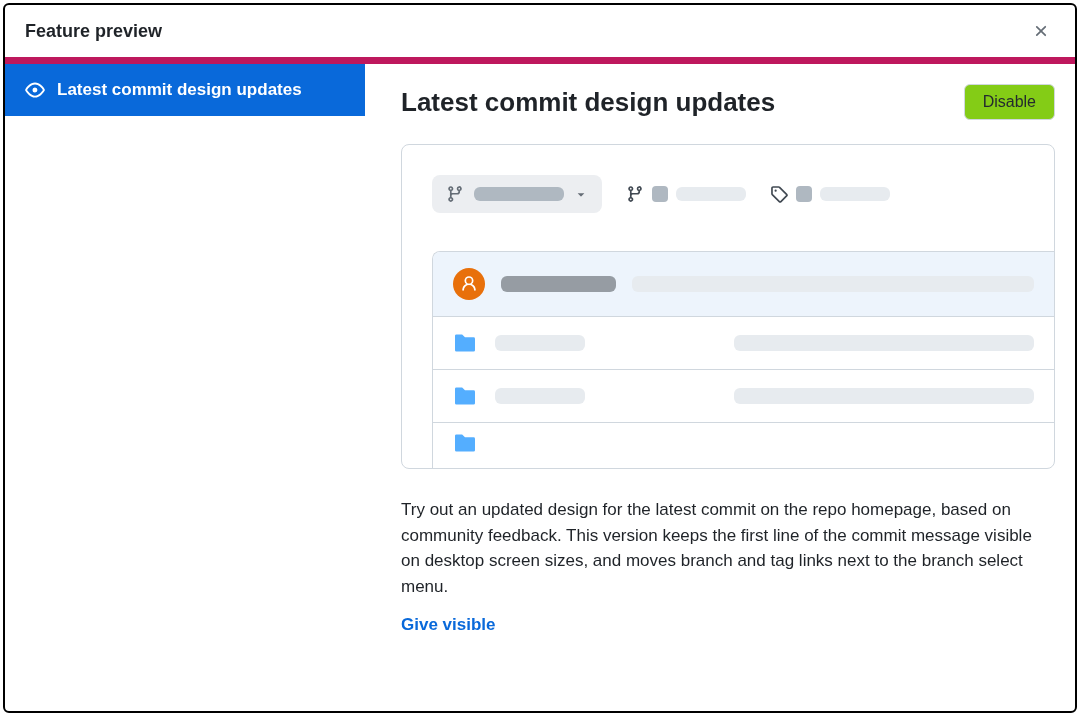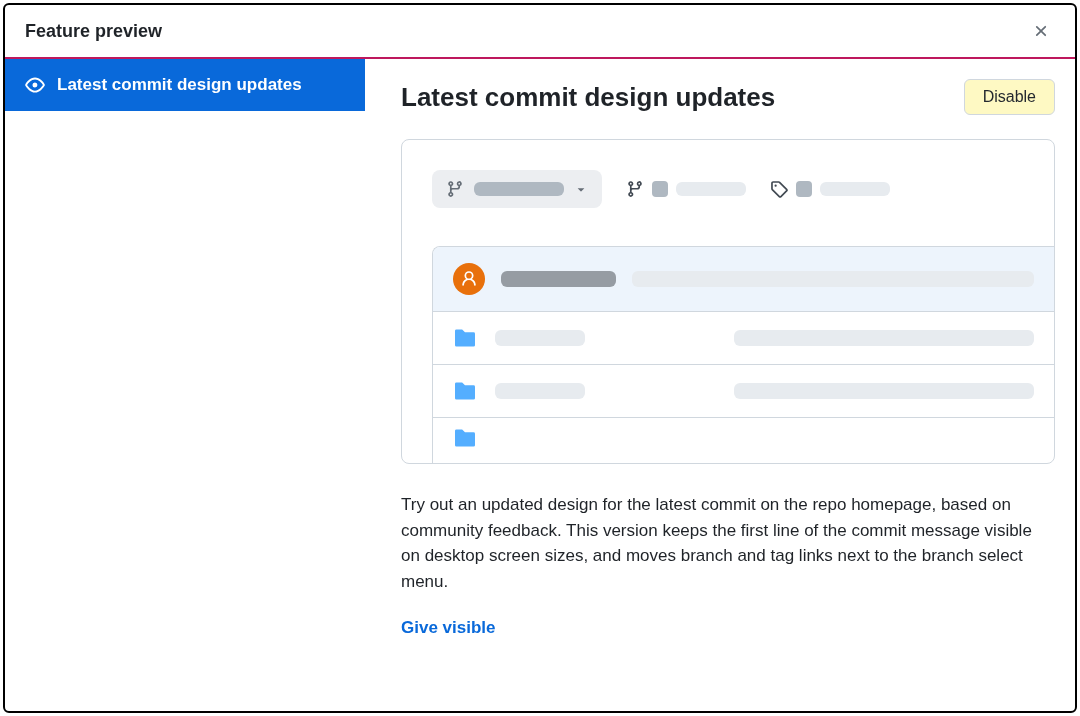--- a/index.html
+++ b/index.html
@@ -18,21 +18,21 @@
     border-radius: 6px;
     background: #fff;
     display: flex;
     flex-direction: column;
   }
   .modal-header {
     display: flex;
     align-items: center;
     justify-content: space-between;
     padding: 12px 20px 12px 20px;
-    border-bottom: 2px solid #be185d;
+    border-bottom: 7px solid #be185d;
   }
   .modal-title {
     font-size: 18px;
     font-weight: 600;
     color: #1f2328;
   }
   .close-btn {
     width: 28px;
     height: 28px;
     display: flex;
@@ -78,21 +78,21 @@
     margin-bottom: 24px;
   }
   .content-title {
     font-size: 26px;
     font-weight: 600;
     color: #1f2328;
   }
   .disable-btn {
     padding: 8px 18px;
     font-size: 16px;
-    background: #fef9c3;
+    background: #84cc16;
     border: 1px solid #d0d7de;
     border-radius: 6px;
     color: #24292f;
     cursor: pointer;
   }
   .preview-card {
     border: 1px solid #d0d7de;
     border-radius: 8px;
     padding: 30px 0 0 30px;
     height: 325px;
@@ -149,21 +149,21 @@
     align-items: center;
     gap: 18px;
     padding: 16px 20px;
     border-bottom: 1px solid #d0d7de;
   }
   .folder-ico { width: 24px; height: 20px; }
   .desc {
     font-size: 17px;
     line-height: 1.5;
     color: #1f2328;
-    margin-bottom: 24px;
+    margin-bottom: 16px;
   }
   .feedback-link {
     font-size: 17px;
     font-weight: 600;
     color: #0969da;
     text-decoration: none;
     cursor: pointer;
   }
 </style>
 </head>

